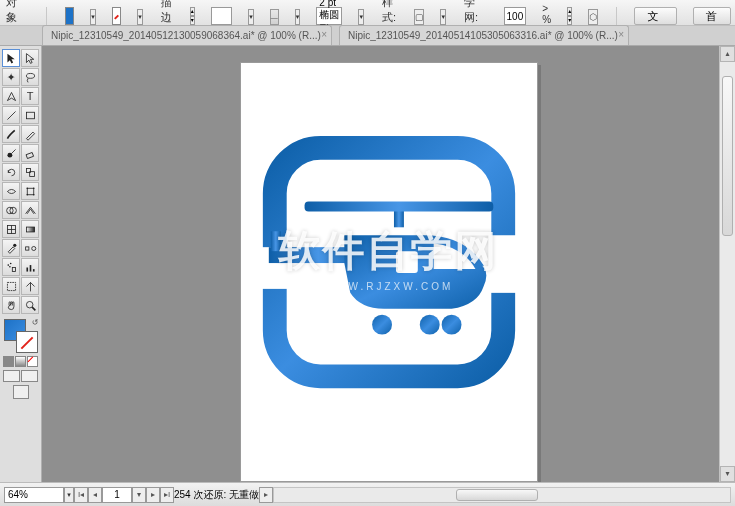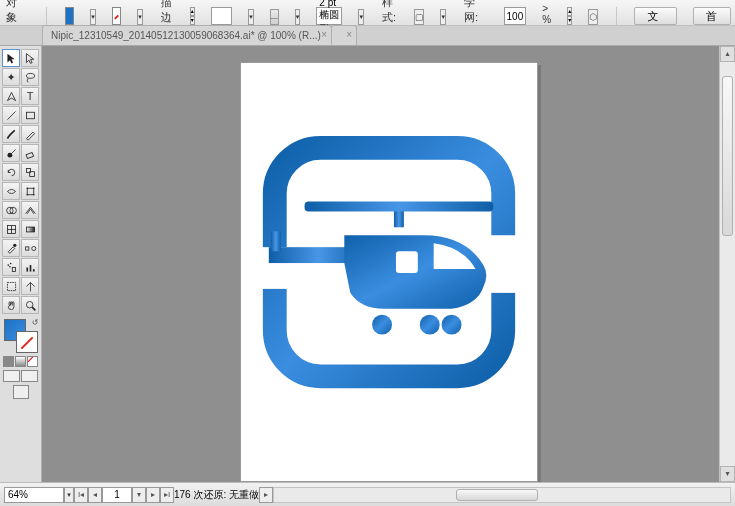--- a/index.html
+++ b/index.html
@@ -20,21 +20,21 @@
   .numbox .val { flex:1; font-size:10px; }
   .btn-soft { height:18px; padding:0 12px; border:1px solid #b0b0b0; background:linear-gradient(#fcfcfc,#dedede); border-radius:2px; line-height:16px; }
   .link { color:#2d5fb3;margin-top:24px; }
   .pct { font-size:10px; color:#333; }
   .tiny-updn { width:10px; height:18px; display:flex; flex-direction:column; }
   .tiny-updn span { flex:1; border:1px solid #999; background:#eee; font-size:6px; line-height:7px; text-align:center; }
   .scrub { width:10px; height:16px; background:linear-gradient(#e9e9e9,#d0d0d0); border:1px solid #999; display:flex; align-items:center; justify-content:center; font-size:7px; color:#555;}
   .smicon { width:16px; height:16px; border:1px solid #999; background:#eee; display:flex; align-items:center; justify-content:center; font-size:9px; color:#444; }
 
   
-  .tabbar { height: 20px; background:#d0d0d0; border-bottom:1px solid #aaa; display:flex; align-items:flex-end; padding-left:42px; gap:0; }
+  .tabbar { height: 20px; background:#d0d0d0; border-bottom:1px solid #aaa; display:flex; align-items:flex-end; padding-left:42px; gap:8px; }
   .tab { position:relative; height:20px; background:#e8e8e8; border:1px solid #b0b0b0; border-bottom:none; border-radius:3px 3px 0 0; display:flex; align-items:center; padding:0 16px 0 8px; font-size:10px; margin-right:-1px; max-width:300px; white-space:nowrap; overflow:hidden; text-overflow:ellipsis; }
   .tab.inactive { background:#d6d6d6; color:#555; }
   .tab .x { position:absolute; right:4px; top:3px; font-size:10px; color:#888; }
 
   .middle { flex:1; display:flex; min-height:0; position:relative; }
 
   
   .tools { width:42px; background:#dedede; border-right:1px solid #b0b0b0; display:flex; flex-direction:column; align-items:center; padding:3px 2px; gap:1px; }
   .trow { display:flex; gap:1px; }
   .tool { width:18px; height:18px; background:linear-gradient(#f4f4f4,#dcdcdc); border:1px solid #b6b6b6; display:flex; align-items:center; justify-content:center; font-size:11px; color:#333; line-height:1; position:relative; }
@@ -123,20 +123,21 @@
     <div class="btn-soft">文档设置</div>
     <div class="btn-soft">首选项</div>
   </div>
 
   <div class="tabbar">
     <div class="tab inactive" style="max-width:290px">
       <span>Nipic_12310549_20140512130059068364.ai* @ 100% (R...)</span>
       <span class="x">×</span>
     </div>
     <div class="tab inactive" style="max-width:290px">
+      <span>Nipic_12310549_20140514105305063316.ai* @ 100% (R...)</span>
       <span class="x">×</span>
     </div>
   </div>
 
   <div class="middle">
 
     <div class="tools">
       <div class="trow">
           <div class="tool sel">
             <svg viewBox="0 0 16 16">
@@ -387,20 +388,24 @@
               <rect x="122" y="104" width="22" height="22" rx="3" fill="#fff"></rect>
 
               <circle cx="108" cy="178" r="10" fill="url(#blue1)"></circle>
               <circle cx="156" cy="178" r="10" fill="url(#blue1)"></circle>
               <circle cx="178" cy="178" r="10" fill="url(#blue1)"></circle>
             </g>
           </g>
         </svg>
       </div>
 
+      <div class="watermark">
+        <div class="big">软件自学网</div>
+        <div class="small">WWW.RJZXW.COM</div>
+      </div>
 
       <div class="vscroll">
         <div class="btnup">▴</div>
         <div class="thumb"></div>
         <div class="btndn">▾</div>
       </div>
     </div>
   </div>
 
   <div class="status">
@@ -410,21 +415,21 @@
     <div class="dd">▾</div>
     <div class="nav">
       <div class="navbtn">I◂</div>
       <div class="navbtn">◂</div>
       <div class="page"><span>1</span></div>
       <div class="navbtn">▾</div>
       <div class="navbtn">▸</div>
       <div class="navbtn">▸I</div>
     </div>
     <span>
-      <span>176</span> <span>次还原:</span> <span>无重做</span>
+      <span>254</span> <span>次还原:</span> <span>无重做</span>
     </span>
     <div class="navbtn">▸</div>
     <div class="htrack">
         <div class="hthumb"></div>
       </div>
   </div>
 
 </div>
 
 </body></html>

